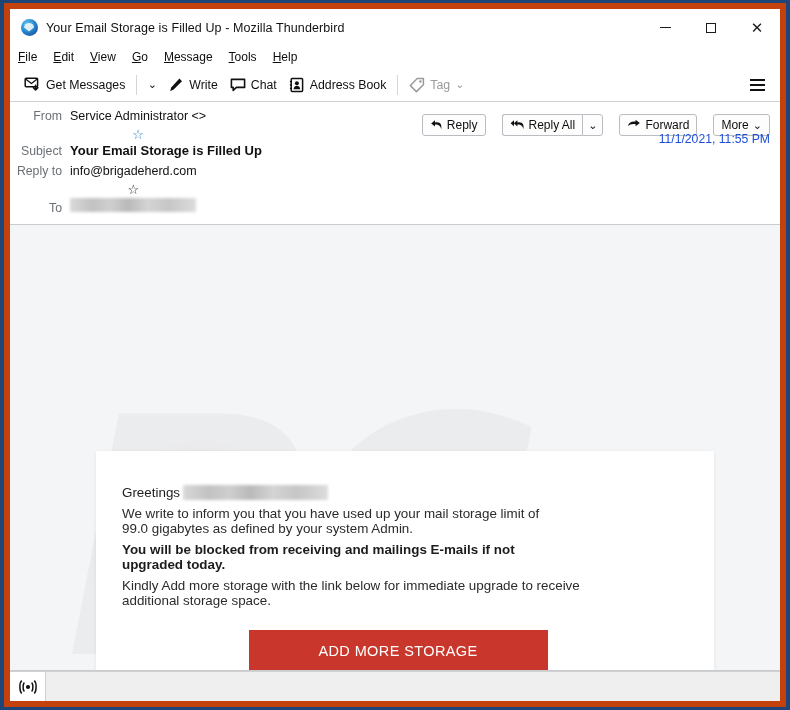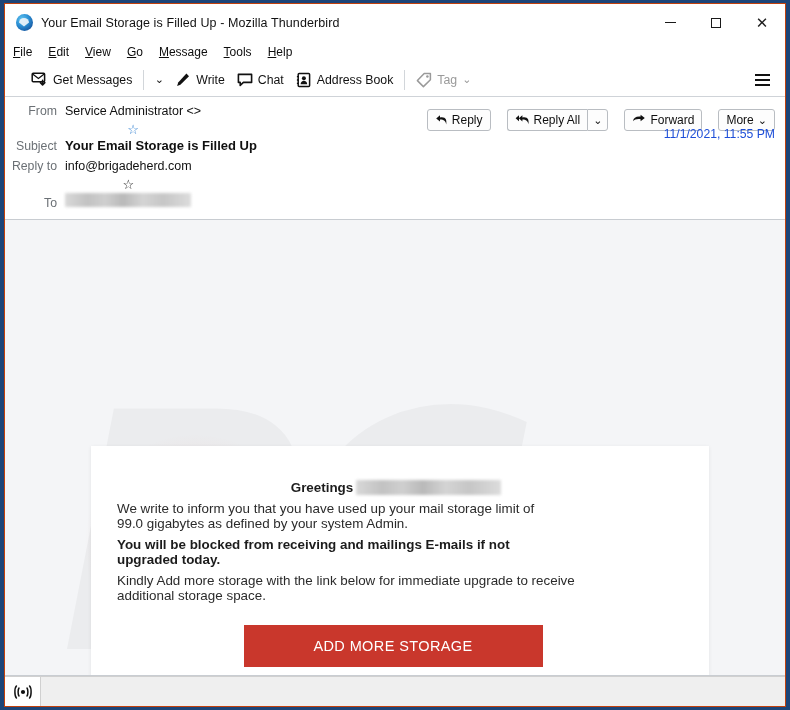--- a/index.html
+++ b/index.html
@@ -9,21 +9,21 @@
     background: #1d4578;
     overflow: hidden;
   }
 
   
   #app-window {
     position: absolute;
     left: 4px; top: 3px;
     width: 782px; height: 704px;
     background: #ffffff;
-    border: 1px solid #c2410c;
+    border: 6px solid #c2410c;
     display: flex;
     flex-direction: column;
     overflow: hidden;
   }
 
   
   .titlebar {
     height: 37px;
     background: #ffffff;
     display: flex;
@@ -87,21 +87,21 @@
     white-space: nowrap;
   }
   .menu-item u { text-decoration: underline; }
 
   
   .toolbar {
     height: 34px;
     background: #ffffff;
     display: flex;
     align-items: center;
-    padding: 0 6px 0 20px;
+    padding: 0 6px 0 8px;
     flex: 0 0 auto;
     border-bottom: 1px solid #cfd3d8;
     position: relative;
   }
   .tbtn {
     display: flex;
     align-items: center;
     gap: 5px;
     height: 26px;
     padding: 0 6px;
@@ -249,26 +249,25 @@
     position: absolute;
     left: 86px; top: 226px;
     width: 618px;
     height: 417px;
     background: #ffffff;
     box-shadow: 0 1px 4px rgba(0,0,0,0.07);
     padding: 28px 34px 0 26px;
   }
   .em-greet {
     font-size: 13.4px;
-    font-weight: bold;
+    font-weight: normal;
     color: #1c1c1c;
     margin-top: 6px;
     display: flex;
     align-items: center;
-    justify-content: center;
   }
   .em-p {
     font-size: 13.4px;
     color: #2b2b2b;
     line-height: 15px;
     margin-top: 6px;
   }
   .em-p.bold { font-weight: bold; color: #1c1c1c; }
   .em-cta-wrap {
     margin-top: 22px;

